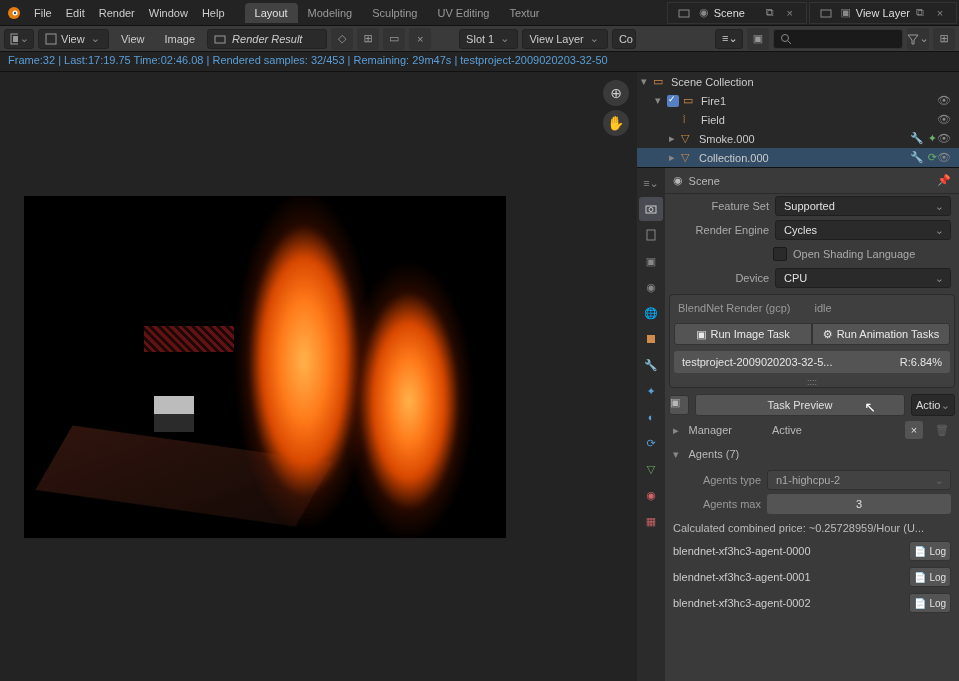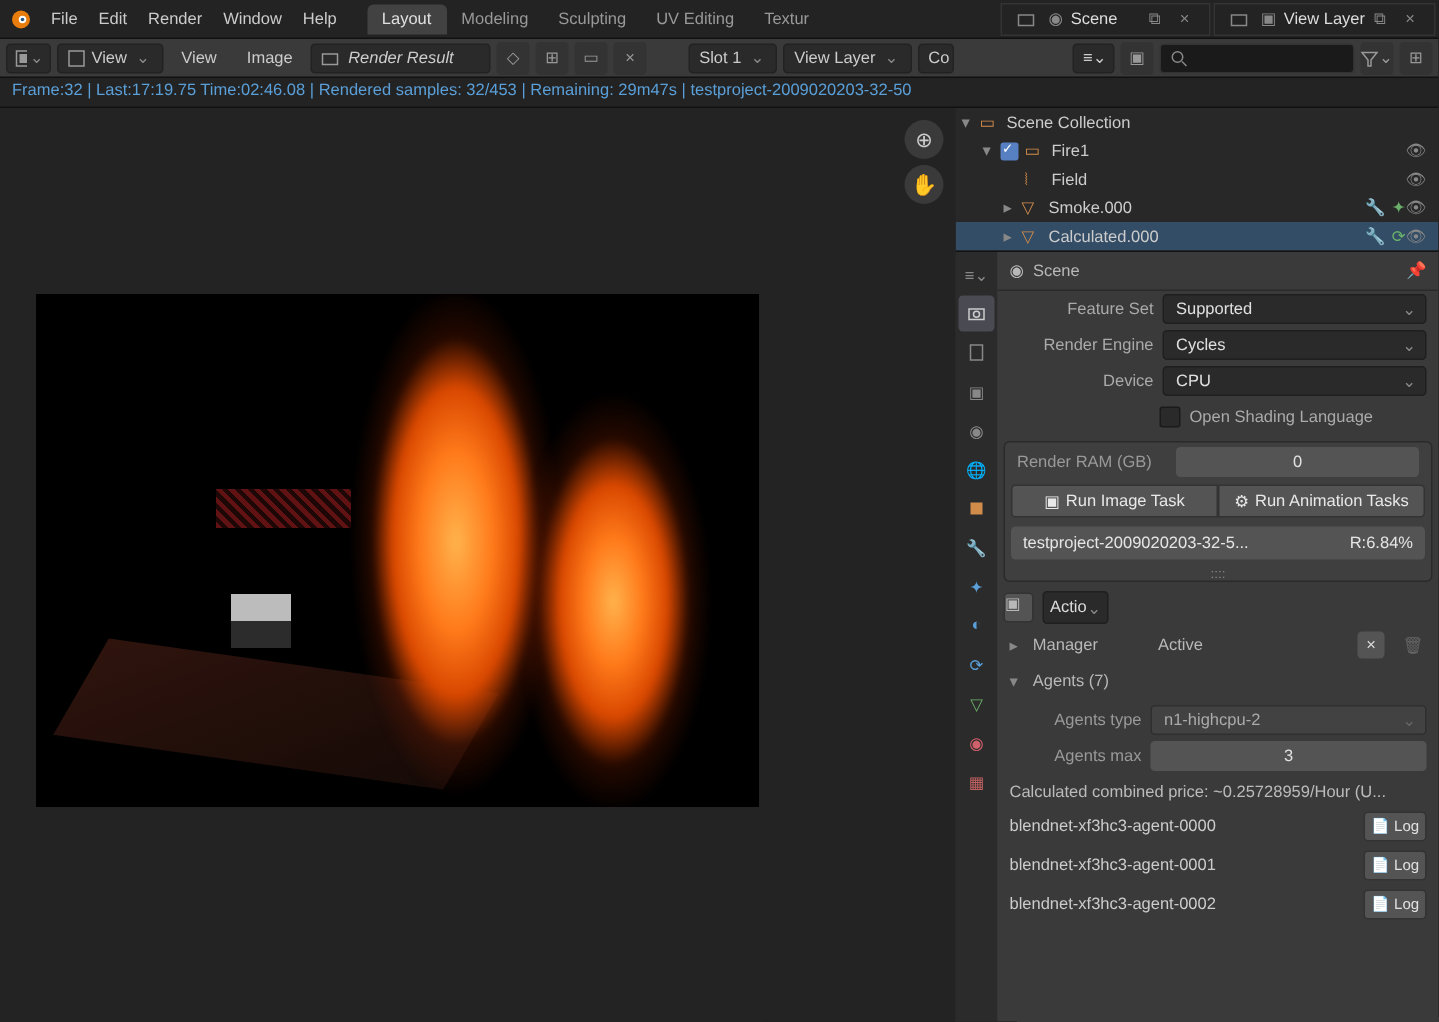--- a/index.html
+++ b/index.html
@@ -249,21 +249,21 @@
         <span style="color:#5a9fd8;margin:0 4px">🔧</span>
         <span style="color:#6ab06a">✦</span>
         <span class="ricons">
             <span>👁</span>
           </span>
       </div>
       <div class="outliner-row sel">
         <span class="indent" style="width:28px"></span>
         <span class="tri">▸</span>
         <span class="oicon" style="color:#d28c4a">▽</span>
-        <span class="name">Calculated.000</span>
+        <span class="name">Collection.000</span>
         <span style="color:#5a9fd8;margin:0 4px">🔧</span>
         <span style="color:#6ab06a">⟳</span>
         <span class="ricons">
             <span>👁</span>
           </span>
       </div>
     </div>
 
     <div class="props">
       <div class="props-tabs">
@@ -303,52 +303,56 @@
         </div>
         <div class="prow">
           <div class="plabel">Feature Set</div>
           <div class="psel">Supported</div>
         </div>
         <div class="prow">
           <div class="plabel">Render Engine</div>
           <div class="psel">Cycles</div>
         </div>
         <div class="prow">
+          <div class="pcheck"></div>
+          <div class="pchecklabel">Open Shading Language</div>
+        </div>
+        <div class="prow">
           <div class="plabel">Device</div>
           <div class="psel">CPU</div>
         </div>
-        <div class="prow">
-          <div class="pcheck"></div>
-          <div class="pchecklabel">Open Shading Language</div>
-        </div>
 
         <div class="panel">
           <div class="panel-row">
-            <span class="pl" style="width:100px">Render RAM (GB)</span>
-            <div class="numfield">0</div>
+            <span class="pl">BlendNet Render (gcp)</span>
+            <span style="margin-left:18px;color:#999">idle</span>
           </div>
           <div class="btnrow">
             <div class="pbtn">
               <span>▣</span>
               <span>Run Image Task</span>
             </div>
             <div class="pbtn">
               <span>⚙</span>
               <span>Run Animation Tasks</span>
             </div>
           </div>
           <div class="taskrow">
             <span>testproject-2009020203-32-5...</span>
             <span class="prog">R:6.84%</span>
           </div>
           <div class="dots">::::</div>
         </div>
 
         <div class="prevrow">
           <div class="cb2">▣</div>
+          <div class="prevbtn">
+            <span>Task Preview</span>
+            <span class="cursor">↖</span>
+          </div>
           <div class="action">Actio</div>
         </div>
 
         <div class="mgr-row">
           <span class="tri">▸</span>
           <span>Manager</span>
           <span style="margin-left:30px">Active</span>
           <span style="margin-left:auto"></span>
           <div class="xb">×</div>
           <div class="xb" style="background:transparent;color:#666">🗑</div>

